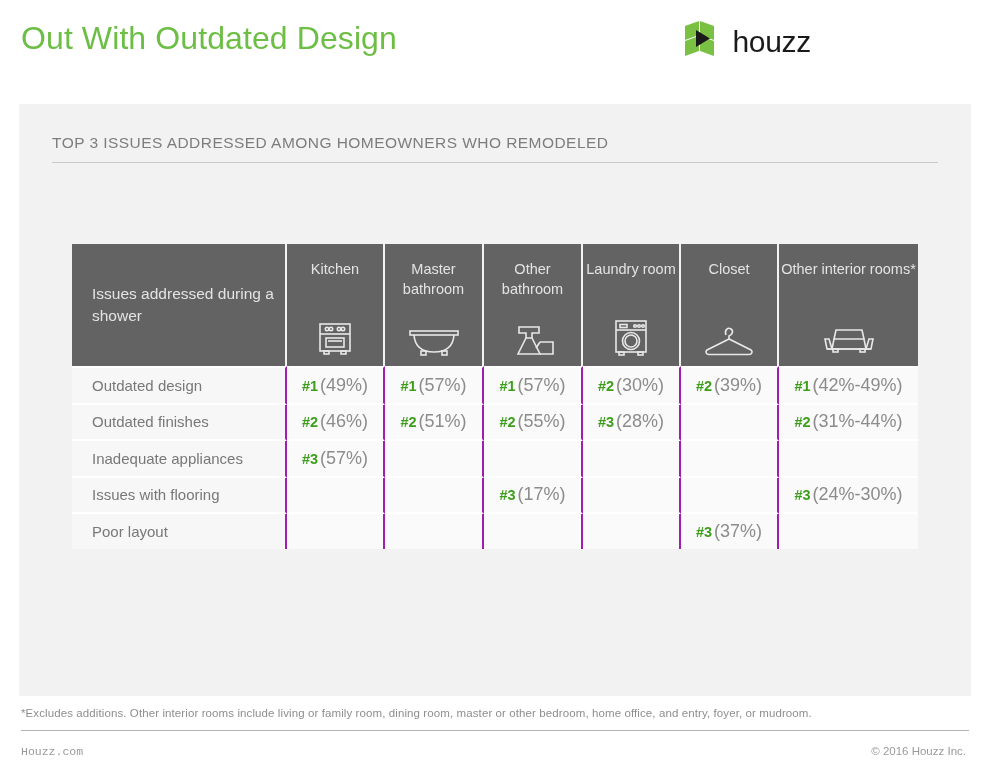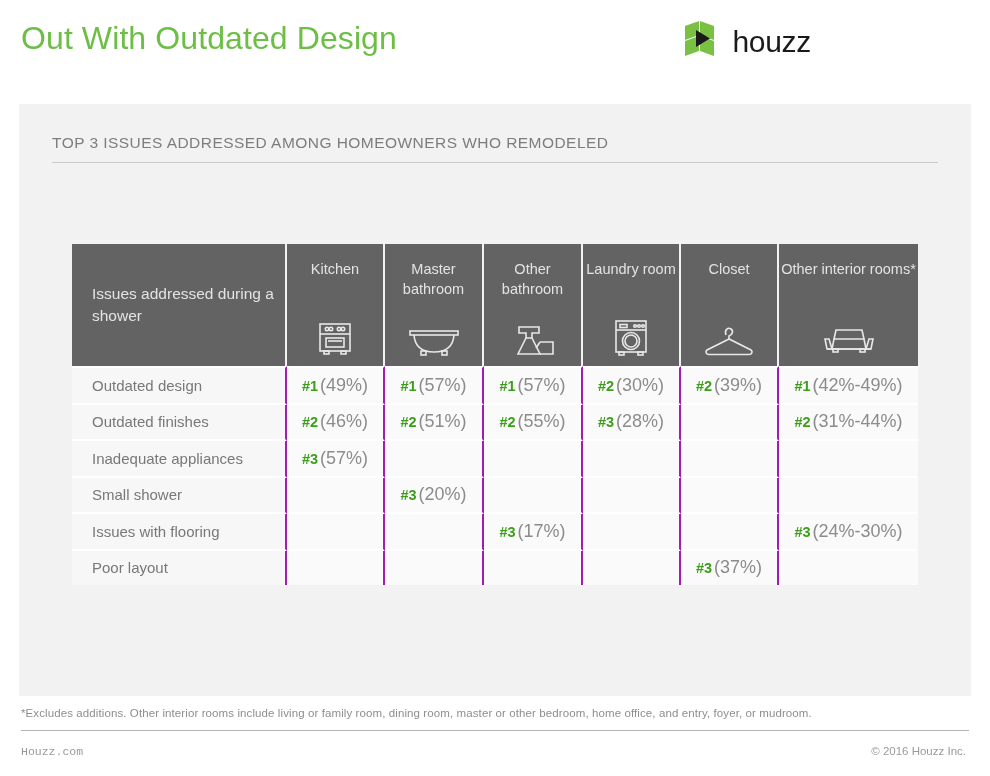--- a/index.html
+++ b/index.html
@@ -358,29 +358,20 @@
         <tr>
           <td class="cell-issue">Inadequate appliances</td>
           <td><span class="rank">#3</span><span class="pct">(57%)</span></td>
           <td></td>
           <td></td>
           <td></td>
           <td></td>
           <td></td>
         </tr>
         <tr>
-          <td class="cell-issue">Small shower</td>
-          <td></td>
-          <td><span class="rank">#3</span><span class="pct">(20%)</span></td>
-          <td></td>
-          <td></td>
-          <td></td>
-          <td></td>
-        </tr>
-        <tr>
           <td class="cell-issue">Issues with flooring</td>
           <td></td>
           <td></td>
           <td><span class="rank">#3</span><span class="pct">(17%)</span></td>
           <td></td>
           <td></td>
           <td><span class="rank">#3</span><span class="pct">(24%-30%)</span></td>
         </tr>
         <tr>
           <td class="cell-issue">Poor layout</td>

